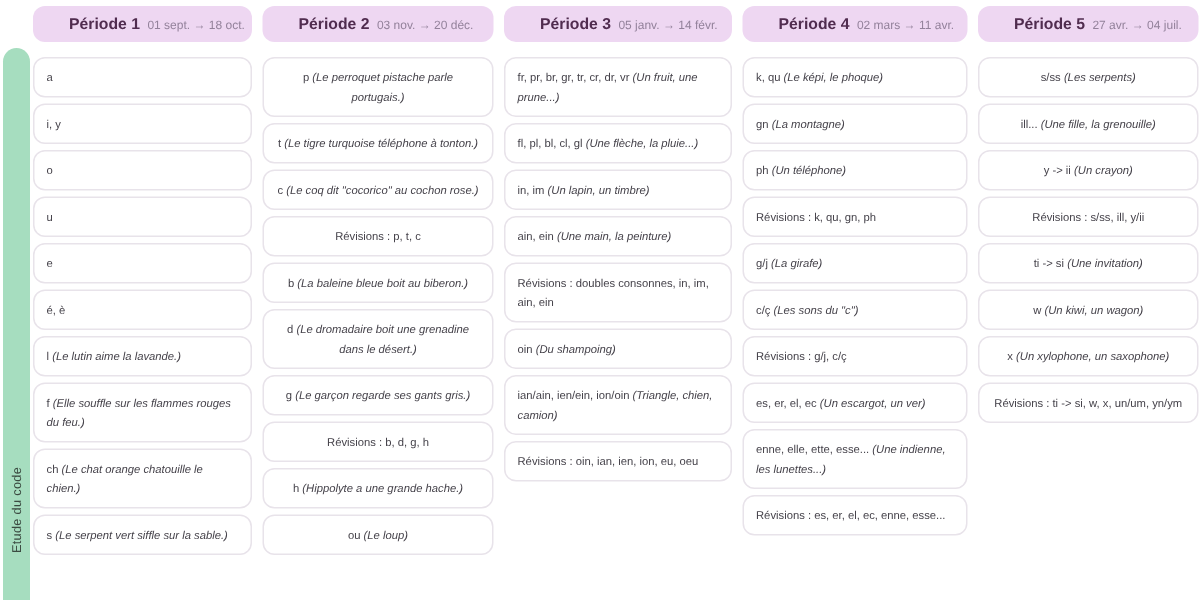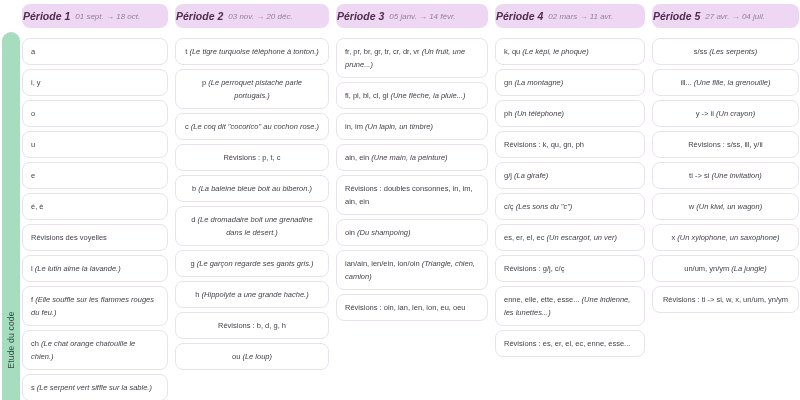--- a/index.html
+++ b/index.html
@@ -43,26 +43,25 @@
   .col-2{width:154px;text-align:center;}
   .col-3{width:152px;}
   .col-4{width:150px;}
   .col-5{width:147px;text-align:center;}
   .pill{
     height:24px;
     background:#eed7f2;
     border-radius:8px;
     display:flex;
     align-items:center;
-    padding:0 1px;
+    padding:0 24px;
     margin-bottom:10px;
     box-sizing:border-box;
     overflow:hidden;
     white-space:nowrap;
-    font-style:italic;
   }
   .pill .title{
     font-weight:bold;
     font-size:10.5px;
     color:#502c4f;
   }
   .pill .dates{
     font-size:8px;
     color:#93829b;
     margin-left:5px;
@@ -94,42 +93,41 @@
           <span class="title">Période 1</span>
           <span class="dates">01 sept. → 18 oct.</span>
         </div>
         <div class="cards">
           <div class="card"><span class="code">a</span></div>
           <div class="card"><span class="code">i, y</span></div>
           <div class="card"><span class="code">o</span></div>
           <div class="card"><span class="code">u</span></div>
           <div class="card"><span class="code">e</span></div>
           <div class="card"><span class="code">é, è</span></div>
-          <div class="card"><span class="code">Révisions des voyelles</span></div>
           <div class="card"><span class="code">l</span> <span class="ex">(Le lutin aime la lavande.)</span></div>
           <div class="card"><span class="code">f</span> <span class="ex">(Elle souffle sur les flammes rouges du feu.)</span></div>
           <div class="card"><span class="code">ch</span> <span class="ex">(Le chat orange chatouille le chien.)</span></div>
           <div class="card"><span class="code">s</span> <span class="ex">(Le serpent vert siffle sur la sable.)</span></div>
         </div>
       </div>
       <div class="column col-2">
         <div class="pill">
           <span class="title">Période 2</span>
           <span class="dates">03 nov. → 20 déc.</span>
         </div>
         <div class="cards">
+          <div class="card"><span class="code">p</span> <span class="ex">(Le perroquet pistache parle portugais.)</span></div>
           <div class="card"><span class="code">t</span> <span class="ex">(Le tigre turquoise téléphone à tonton.)</span></div>
-          <div class="card"><span class="code">p</span> <span class="ex">(Le perroquet pistache parle portugais.)</span></div>
           <div class="card"><span class="code">c</span> <span class="ex">(Le coq dit "cocorico" au cochon rose.)</span></div>
           <div class="card"><span class="code">Révisions : p, t, c</span></div>
           <div class="card"><span class="code">b</span> <span class="ex">(La baleine bleue boit au biberon.)</span></div>
           <div class="card"><span class="code">d</span> <span class="ex">(Le dromadaire boit une grenadine dans le désert.)</span></div>
           <div class="card"><span class="code">g</span> <span class="ex">(Le garçon regarde ses gants gris.)</span></div>
+          <div class="card"><span class="code">Révisions : b, d, g, h</span></div>
           <div class="card"><span class="code">h</span> <span class="ex">(Hippolyte a une grande hache.)</span></div>
-          <div class="card"><span class="code">Révisions : b, d, g, h</span></div>
           <div class="card"><span class="code">ou</span> <span class="ex">(Le loup)</span></div>
         </div>
       </div>
       <div class="column col-3">
         <div class="pill">
           <span class="title">Période 3</span>
           <span class="dates">05 janv. → 14 févr.</span>
         </div>
         <div class="cards">
           <div class="card"><span class="code">fr, pr, br, gr, tr, cr, dr, vr</span> <span class="ex">(Un fruit, une prune...)</span></div>
@@ -147,37 +145,36 @@
           <span class="title">Période 4</span>
           <span class="dates">02 mars → 11 avr.</span>
         </div>
         <div class="cards">
           <div class="card"><span class="code">k, qu</span> <span class="ex">(Le képi, le phoque)</span></div>
           <div class="card"><span class="code">gn</span> <span class="ex">(La montagne)</span></div>
           <div class="card"><span class="code">ph</span> <span class="ex">(Un téléphone)</span></div>
           <div class="card"><span class="code">Révisions : k, qu, gn, ph</span></div>
           <div class="card"><span class="code">g/j</span> <span class="ex">(La girafe)</span></div>
           <div class="card"><span class="code">c/ç</span> <span class="ex">(Les sons du "c")</span></div>
+          <div class="card"><span class="code">Révisions : g/j, c/ç</span></div>
           <div class="card"><span class="code">es, er, el, ec</span> <span class="ex">(Un escargot, un ver)</span></div>
-          <div class="card"><span class="code">Révisions : g/j, c/ç</span></div>
           <div class="card"><span class="code">enne, elle, ette, esse...</span> <span class="ex">(Une indienne, les lunettes...)</span></div>
           <div class="card"><span class="code">Révisions : es, er, el, ec, enne, esse...</span></div>
         </div>
       </div>
       <div class="column col-5">
         <div class="pill">
           <span class="title">Période 5</span>
           <span class="dates">27 avr. → 04 juil.</span>
         </div>
         <div class="cards">
           <div class="card"><span class="code">s/ss</span> <span class="ex">(Les serpents)</span></div>
           <div class="card"><span class="code">ill...</span> <span class="ex">(Une fille, la grenouille)</span></div>
           <div class="card"><span class="code">y -&gt; ii</span> <span class="ex">(Un crayon)</span></div>
           <div class="card"><span class="code">Révisions : s/ss, ill, y/ii</span></div>
           <div class="card"><span class="code">ti -&gt; si</span> <span class="ex">(Une invitation)</span></div>
           <div class="card"><span class="code">w</span> <span class="ex">(Un kiwi, un wagon)</span></div>
           <div class="card"><span class="code">x</span> <span class="ex">(Un xylophone, un saxophone)</span></div>
-          <div class="card"><span class="code">un/um, yn/ym</span> <span class="ex">(La jungle)</span></div>
           <div class="card"><span class="code">Révisions : ti -&gt; si, w, x, un/um, yn/ym</span></div>
         </div>
       </div>
     </div>
 </div>
 
 </body></html>

